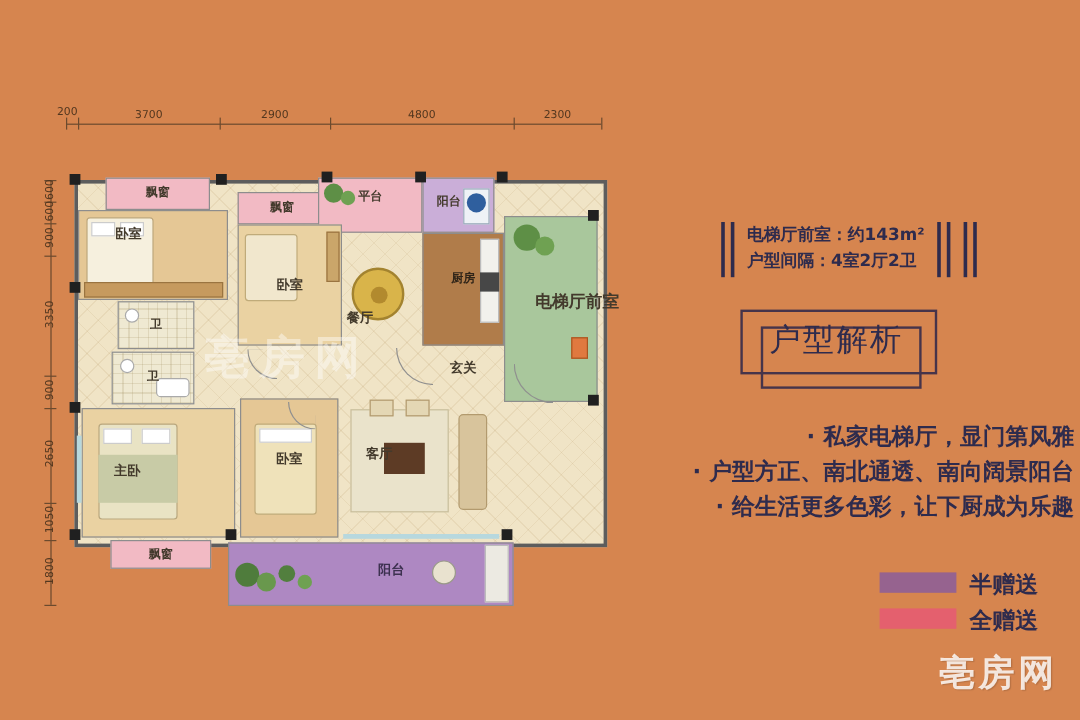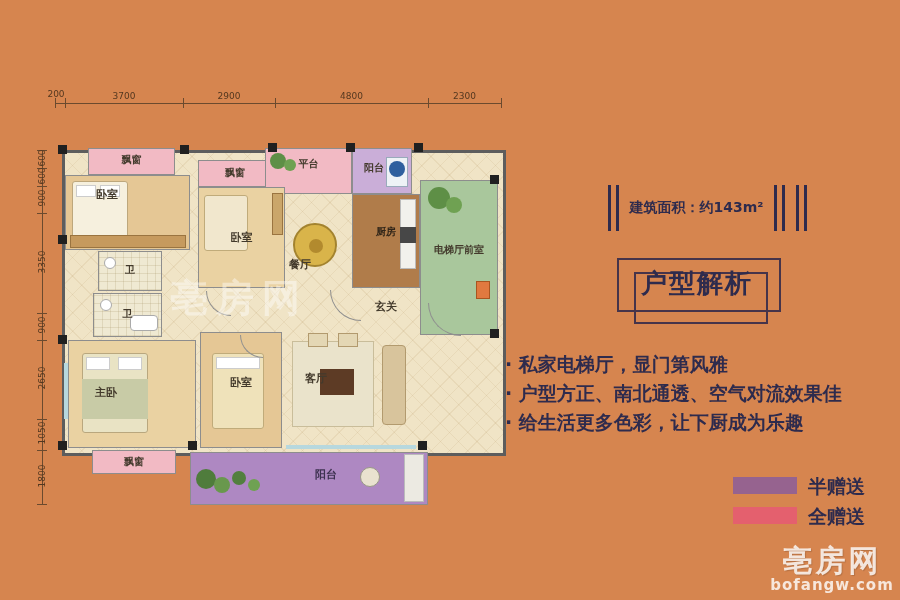--- a/index.html
+++ b/index.html
@@ -41,22 +41,22 @@
          font-family:"Liberation Serif",serif;font-size:35px;font-weight:700;color:#2e2b4d;
          letter-spacing:1px;white-space:nowrap}
   .model-row{position:absolute;left:520px;top:185px;width:375px;display:flex;align-items:center;
              justify-content:center;gap:11px;color:#2e2b4d}
   .dbar{width:5px;height:46px;border-left:3px solid #2e2b4d;border-right:3px solid #2e2b4d}
   .model-name{font-family:"Liberation Serif",serif;font-size:43px;font-weight:700;letter-spacing:2px}
   .model-info{font-size:14px;font-weight:700;line-height:1.55;text-align:left}
   .btn-outer{position:absolute;left:617px;top:258px;width:160px;height:50px;border:2px solid #46344a}
   .btn-inner{position:absolute;left:634px;top:272px;width:130px;height:48px;border:2px solid #46344a}
   .btn-label{position:absolute;left:617px;top:266px;width:160px;text-align:center;font-size:26px;
-             font-weight:700;color:#2e2b4d;letter-spacing:2px;cursor:pointer}
-  .features{position:absolute;left:505px;top:350px;width:390px;text-align:left;font-size:19px;
+             font-weight:400;color:#2e2b4d;letter-spacing:2px;cursor:pointer}
+  .features{position:absolute;left:505px;top:350px;width:390px;text-align:right;font-size:19px;
             font-weight:700;color:#2e2b4d;line-height:29px}
   .legend-swatch{position:absolute;width:64px;height:17px}
   .legend-label{position:absolute;font-size:19px;font-weight:700;color:#2e2b4d}
   .wm-brand{position:absolute;left:768px;top:541px;width:128px;text-align:center;font-size:30px;
             font-weight:700;letter-spacing:3px;color:rgba(255,255,255,.82);
             text-shadow:1px 1px 1px rgba(0,0,0,.15)}
   .wm-domain{position:absolute;left:768px;top:576px;width:128px;text-align:center;font-size:15px;
              font-weight:700;letter-spacing:1px;color:rgba(255,255,255,.8)}
 </style>
 </head>
@@ -124,21 +124,21 @@
     <span class="rlabel" style="left:168px;top:145px;width:87px">卧室</span>
     <div class="furn" style="left:174px;top:110px;width:44px;height:56px;background:#f1e7cd;border:1px solid #c0ab7a;border-radius:3px"></div>
     <div class="furn" style="left:242px;top:108px;width:11px;height:42px;background:#caa66a;border:1px solid #9a7440"></div>
 
     <div class="room brown" style="left:322px;top:109px;width:68px;height:94px"></div>
     <span class="rlabel" style="left:322px;top:140px;width:68px;font-size:10px;color:#2f2418">厨房</span>
     <div class="furn" style="left:370px;top:114px;width:16px;height:70px;background:#f2f1ec;border:1px solid #bbb"></div>
     <div class="furn" style="left:370px;top:142px;width:16px;height:16px;background:#474747"></div>
 
     <div class="room green" style="left:390px;top:95px;width:78px;height:155px"></div>
-    <span class="rlabel" style="left:390px;top:158px;width:78px;font-size:10px">电梯厅前室</span>
+    <span class="rlabel" style="left:412px;top:158px;width:78px;font-size:14px">电梯厅前室</span>
     <div class="plant" style="left:398px;top:102px;width:22px;height:22px;background:#5e8f46"></div>
     <div class="plant" style="left:416px;top:112px;width:16px;height:16px;background:#6fa152"></div>
     <div class="furn" style="left:446px;top:196px;width:14px;height:18px;background:#e0793f;border:1px solid #a85520"></div>
 
     <div class="room tile" style="left:68px;top:166px;width:64px;height:40px"></div>
     <span class="rlabel" style="left:68px;top:178px;width:64px;font-size:10px">卫</span>
     <div class="furn" style="left:74px;top:172px;width:12px;height:12px;background:#fff;border:1px solid #aaa;border-radius:50%"></div>
 
     <div class="room tile" style="left:63px;top:208px;width:69px;height:44px"></div>
     <span class="rlabel" style="left:63px;top:222px;width:69px;font-size:10px">卫</span>
@@ -200,37 +200,37 @@
     <div class="blk" style="left:158px;top:356px"></div>
     <div class="blk" style="left:388px;top:356px"></div>
 
     <div class="plan-wm">亳房网</div>
   </div>
 
 
   <div class="model-row">
     <div class="dbar"></div>
     <div class="model-info">
-      <div>建筑面积：约143m²</div>
+      <div>电梯厅前室：约143m²</div>
+      <div>户型间隔：4室2厅2卫</div>
     </div>
     <div class="dbar"></div>
     <div class="dbar"></div>
   </div>
 
   <div class="btn-outer"></div>
   <div class="btn-inner"></div>
   <div class="btn-label">户型解析</div>
 
   <div class="features">
     <div>· 私家电梯厅，显门第风雅</div>
-    <div>· 户型方正、南北通透、空气对流效果佳</div>
+    <div>· 户型方正、南北通透、南向阔景阳台</div>
     <div>· 给生活更多色彩，让下厨成为乐趣</div>
   </div>
 
   <div class="legend-swatch" style="left: 733px; top: 477px; background-color: rgb(150, 99, 143);"></div>
   <span class="legend-label" style="left:808px;top:474px">半赠送</span>
   <div class="legend-swatch" style="left: 733px; top: 507px; background-color: rgb(228, 96, 110);"></div>
   <span class="legend-label" style="left:808px;top:504px">全赠送</span>
 
   <div class="wm-brand">亳房网</div>
-  <div class="wm-domain">bofangw.com</div>
 
 </div>
 
 </body></html>

